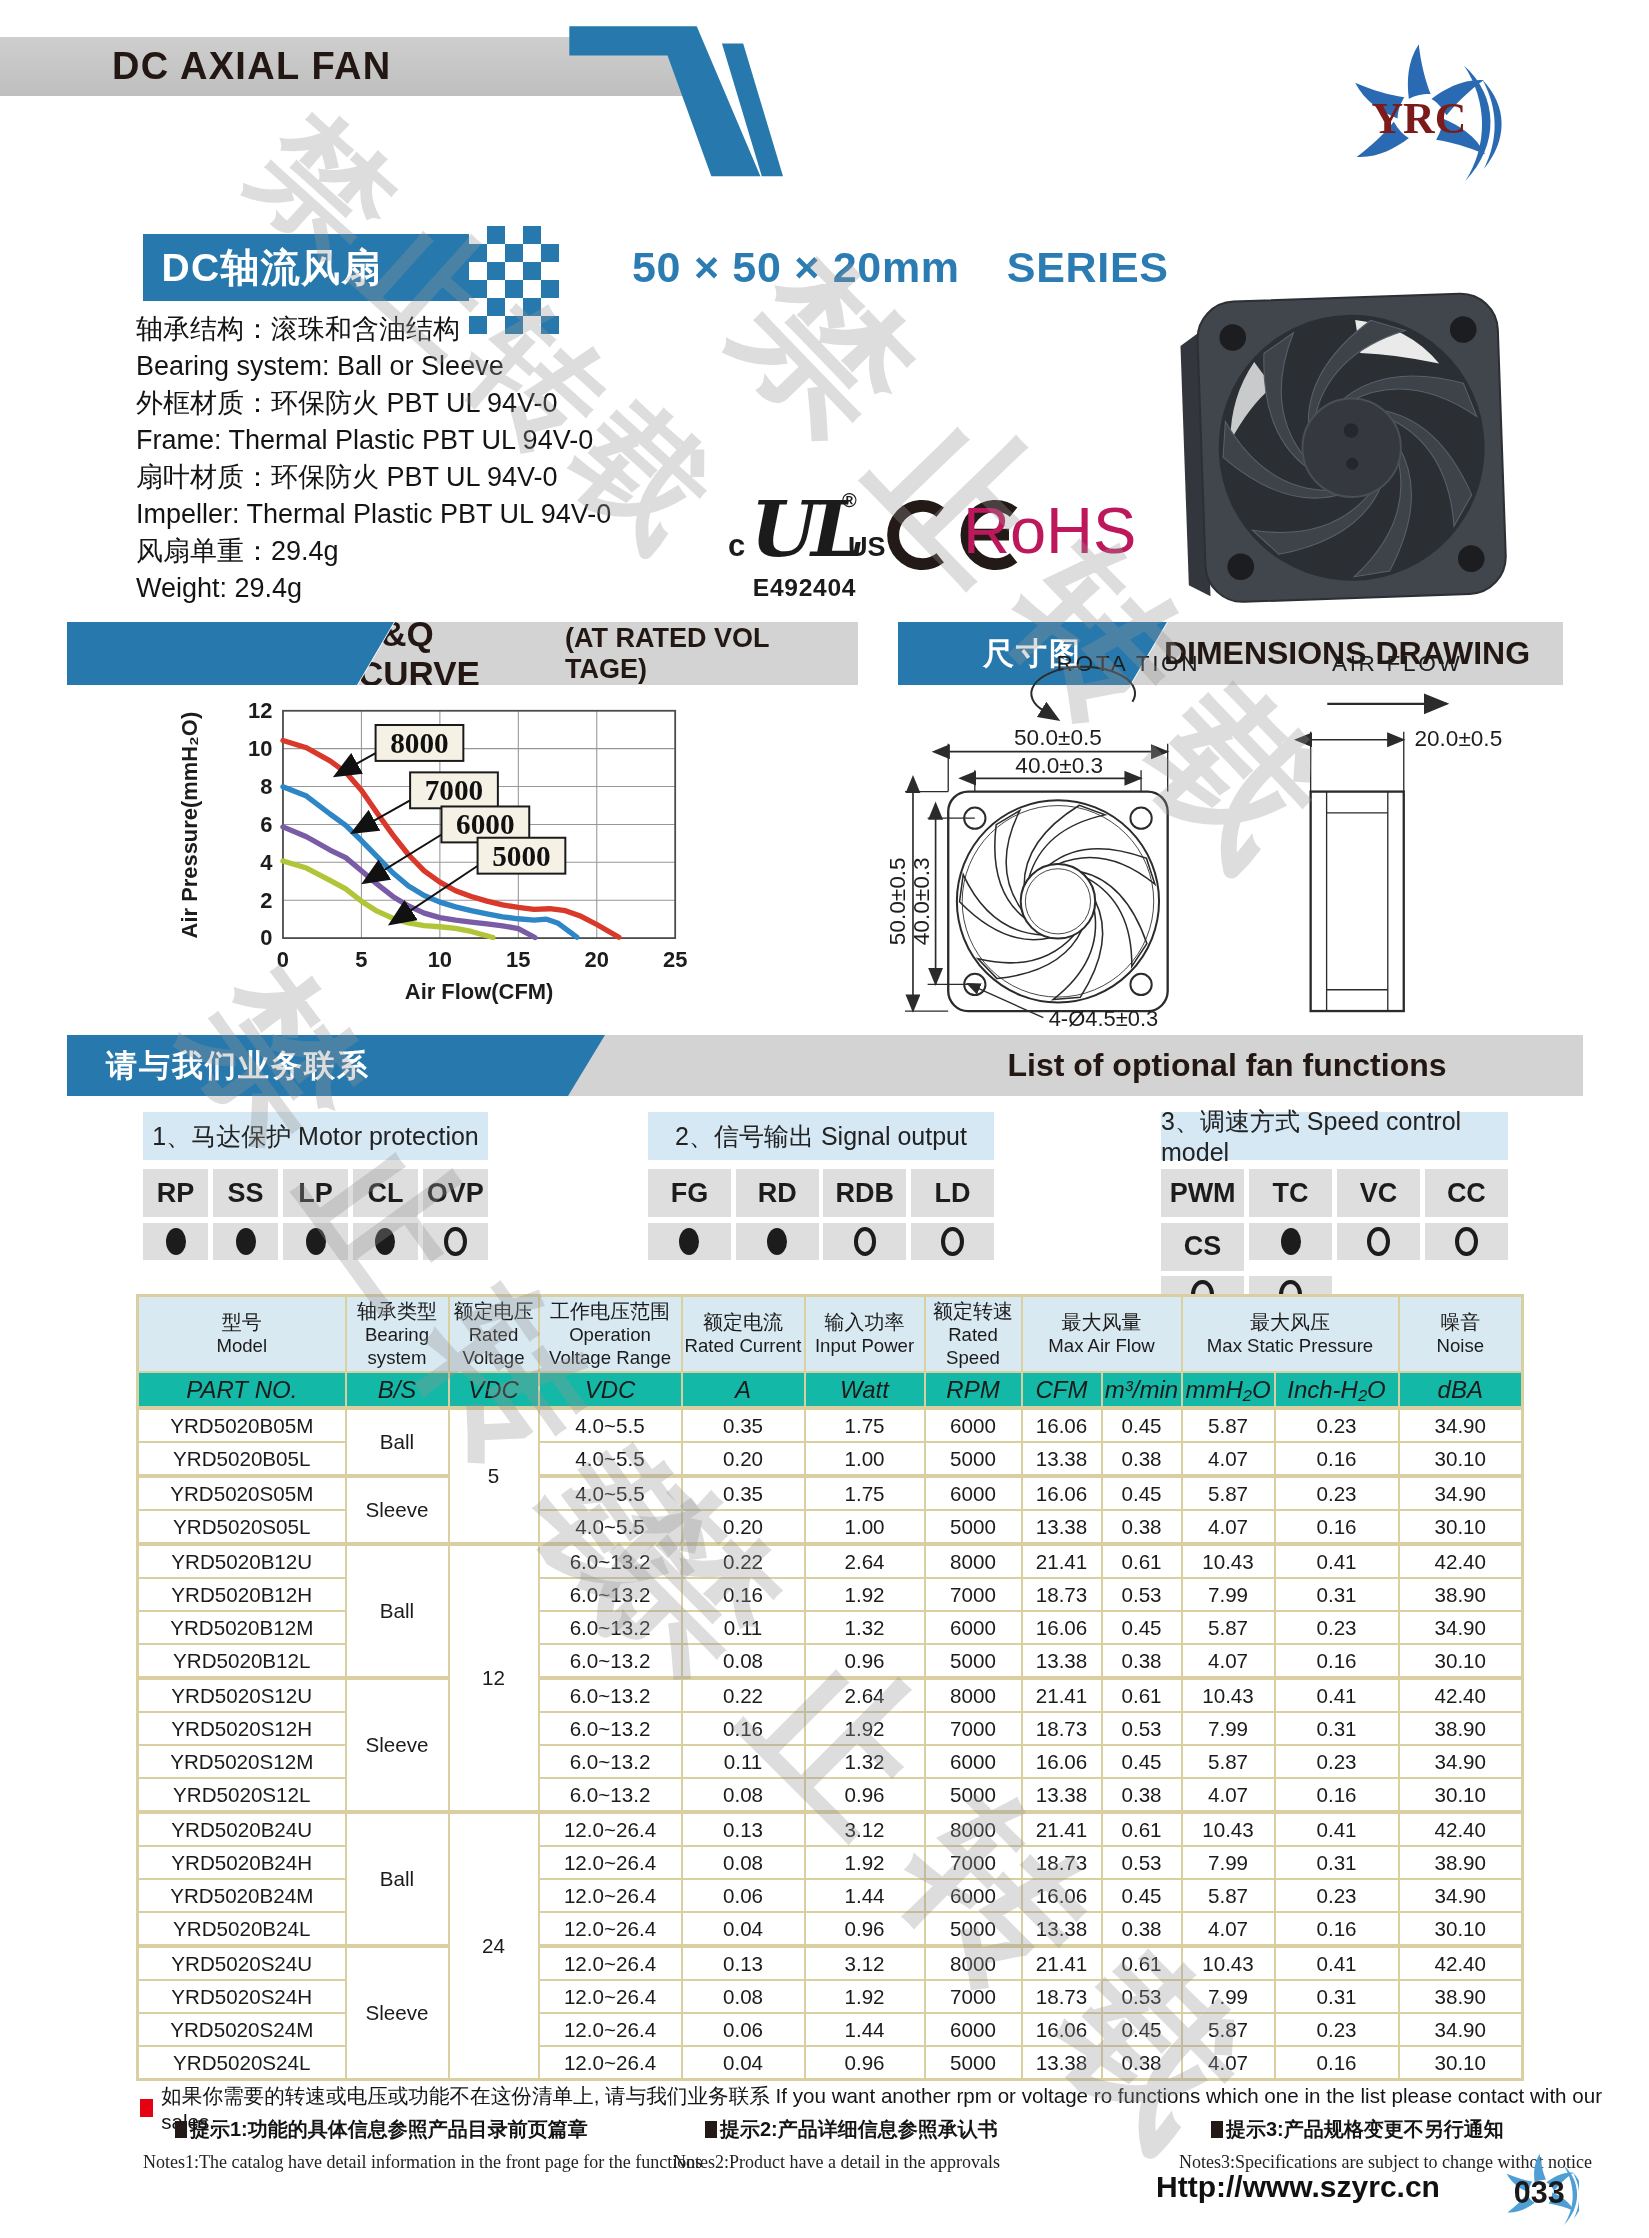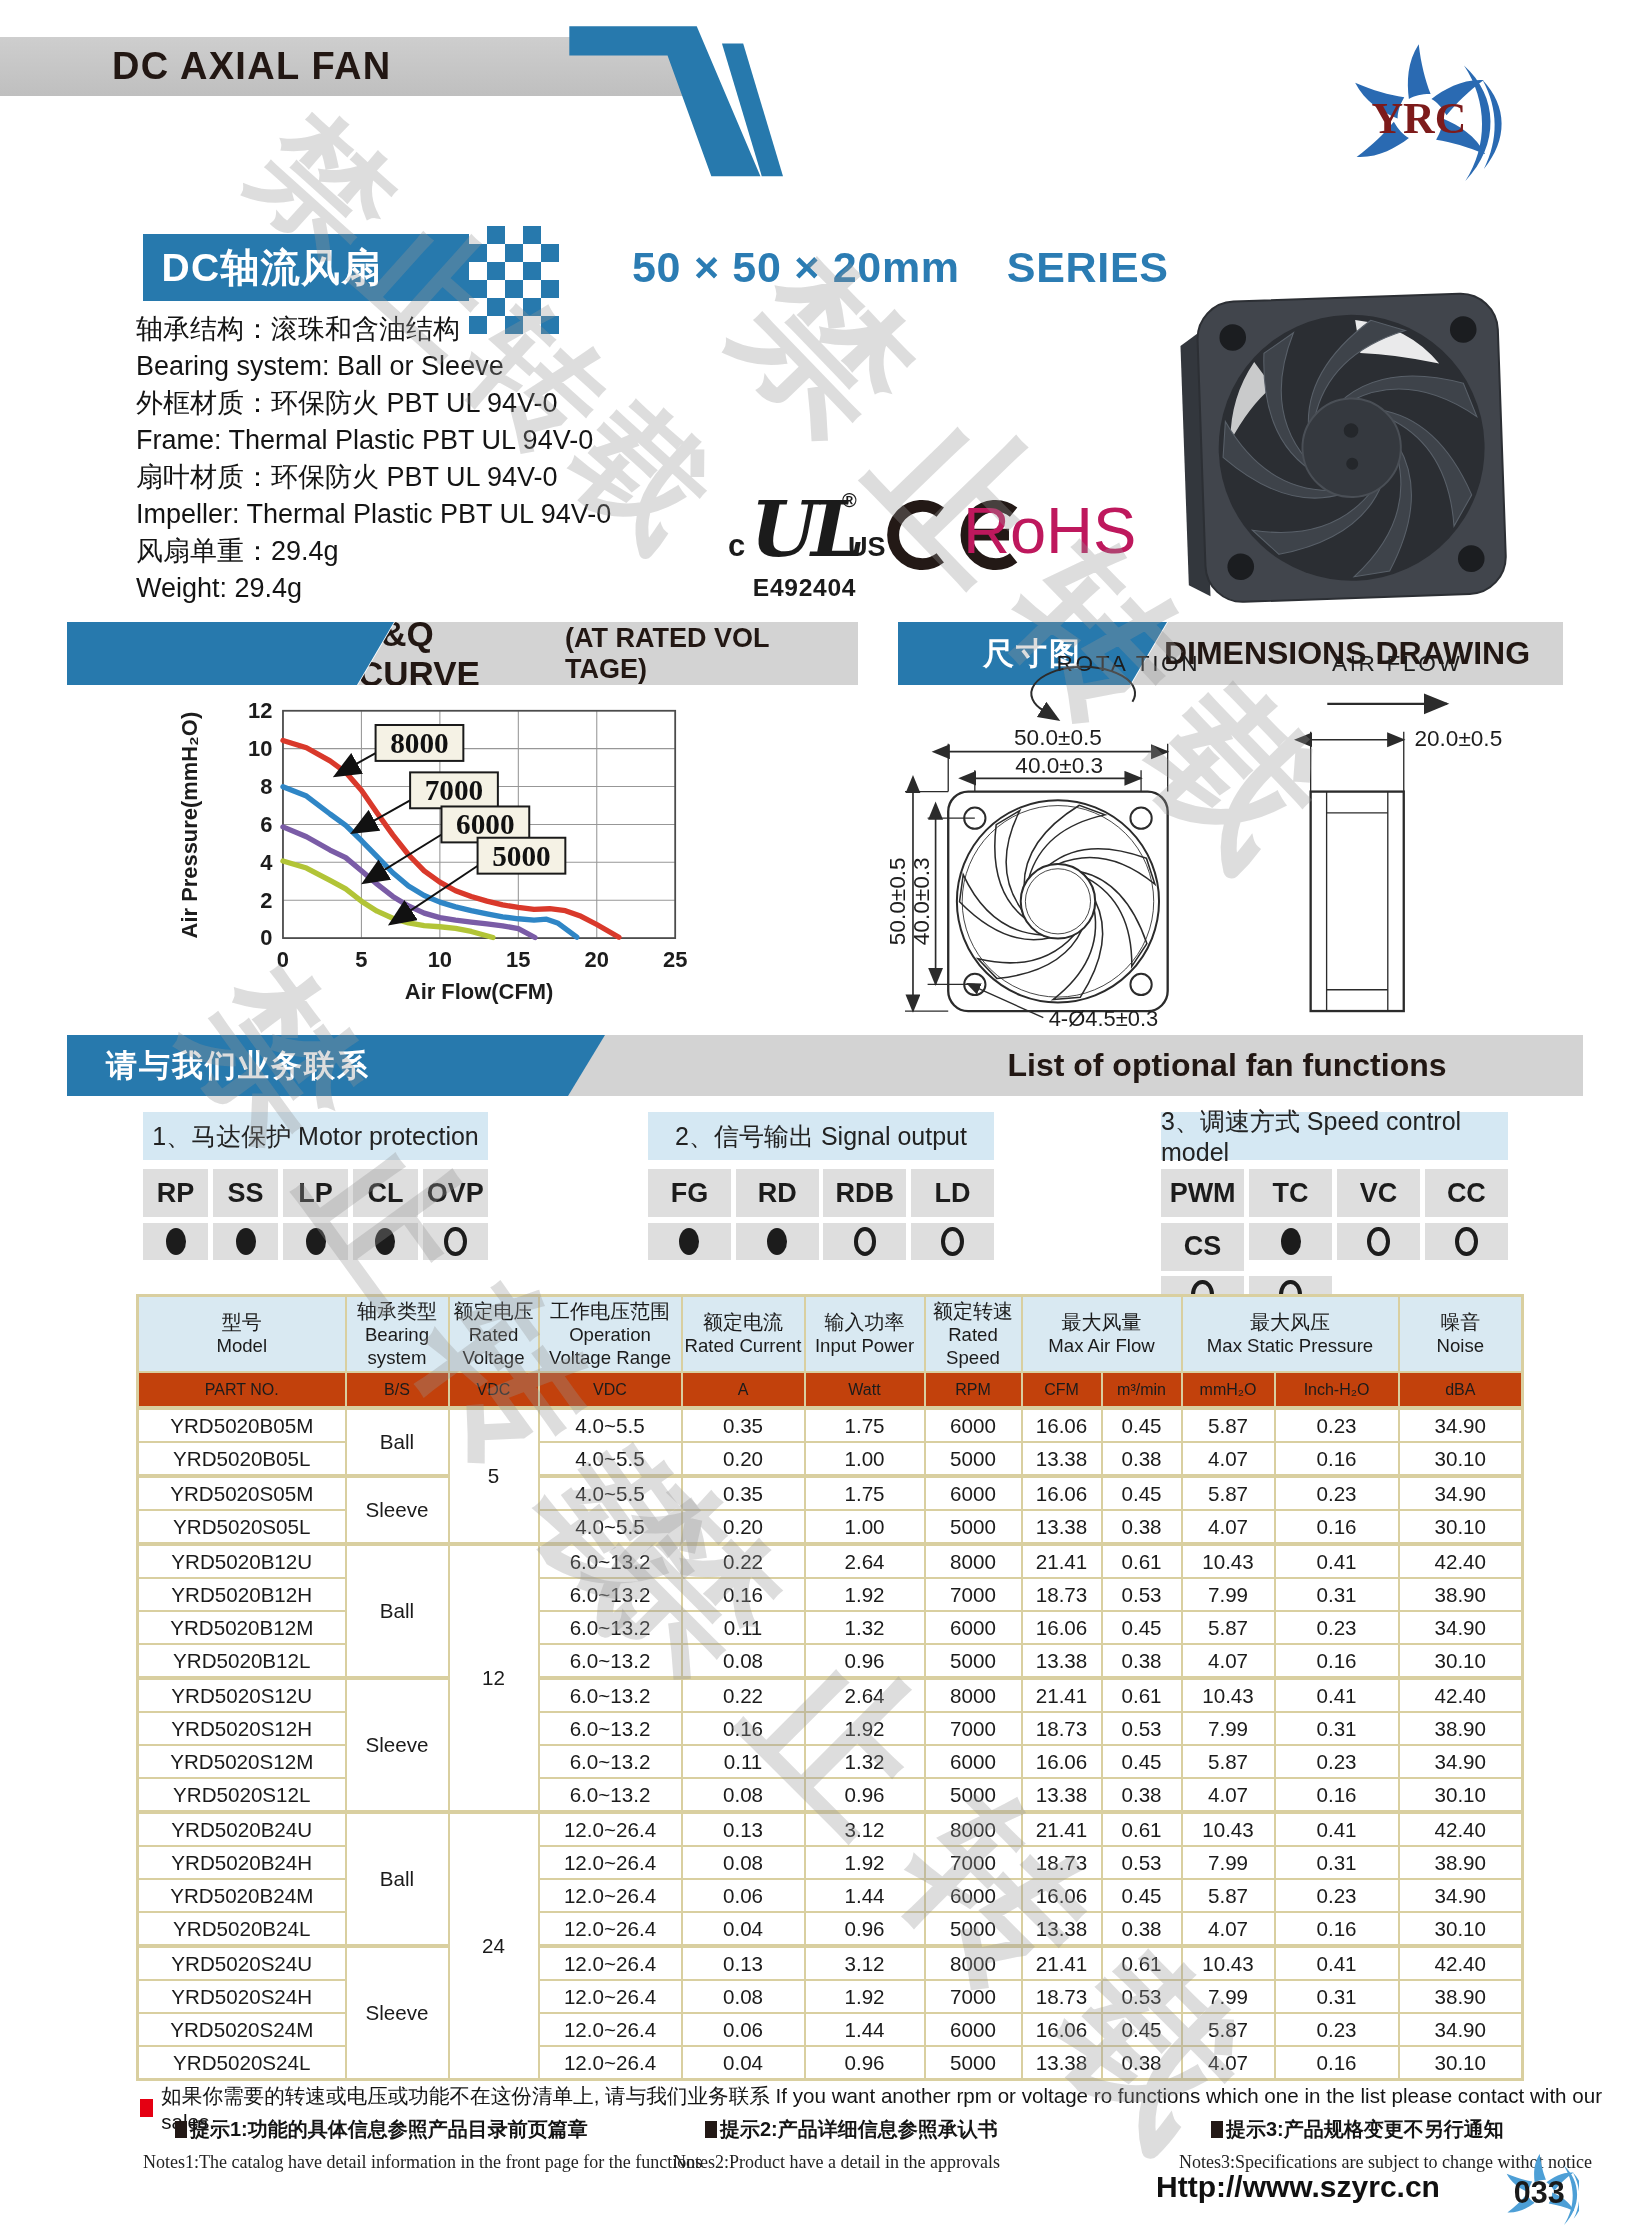--- a/index.html
+++ b/index.html
@@ -67,21 +67,21 @@
   .dot.filled{background:#1c1c1c;}
   .dot.open{box-sizing:border-box;border:4.7px solid #1c1c1c;background:transparent;width:22.6px;height:29px;}
 
   
   #spec-table{left:136px;top:1294px;}
   table.spec{border-collapse:collapse;table-layout:fixed;width:1385px;border:3.3px solid #d9cfa0;}
   .spec th,.spec td{border:2px solid #d9cfa0;text-align:center;vertical-align:middle;padding:0;}
   .spec thead th{background:#d9e9f2;font-weight:500;height:74px;}
   .spec .cn{font-size:20px;line-height:25px;}
   .spec .en{font-size:18.6px;line-height:22.6px;}
-  .spec td.unit{background:#c2410c;height:33px;font-size:16px;}
+  .spec td.unit{background:#14b8a6;height:33px;font-size:24px;font-style:italic;}
   .spec tbody td{height:31px;font-size:20.6px;background:#fff;color:#1b1b1b;}
   .spec tbody tr.grp td{border-top:4.7px solid #d9cfa0;}
 
   
   #note-main{left:140px;top:2082px;display:flex;align-items:center;gap:8px;}
   #note-main .sq{width:13.3px;height:18.6px;background:#e50012;}
   #note-main .t{font-size:20.6px;color:#141414;}
   .note{position:absolute;top:2116px;}
   .note .head{display:flex;align-items:center;gap:3px;margin-left:32px;}
   .note .sq{width:12px;height:17.3px;background:#231916;}

